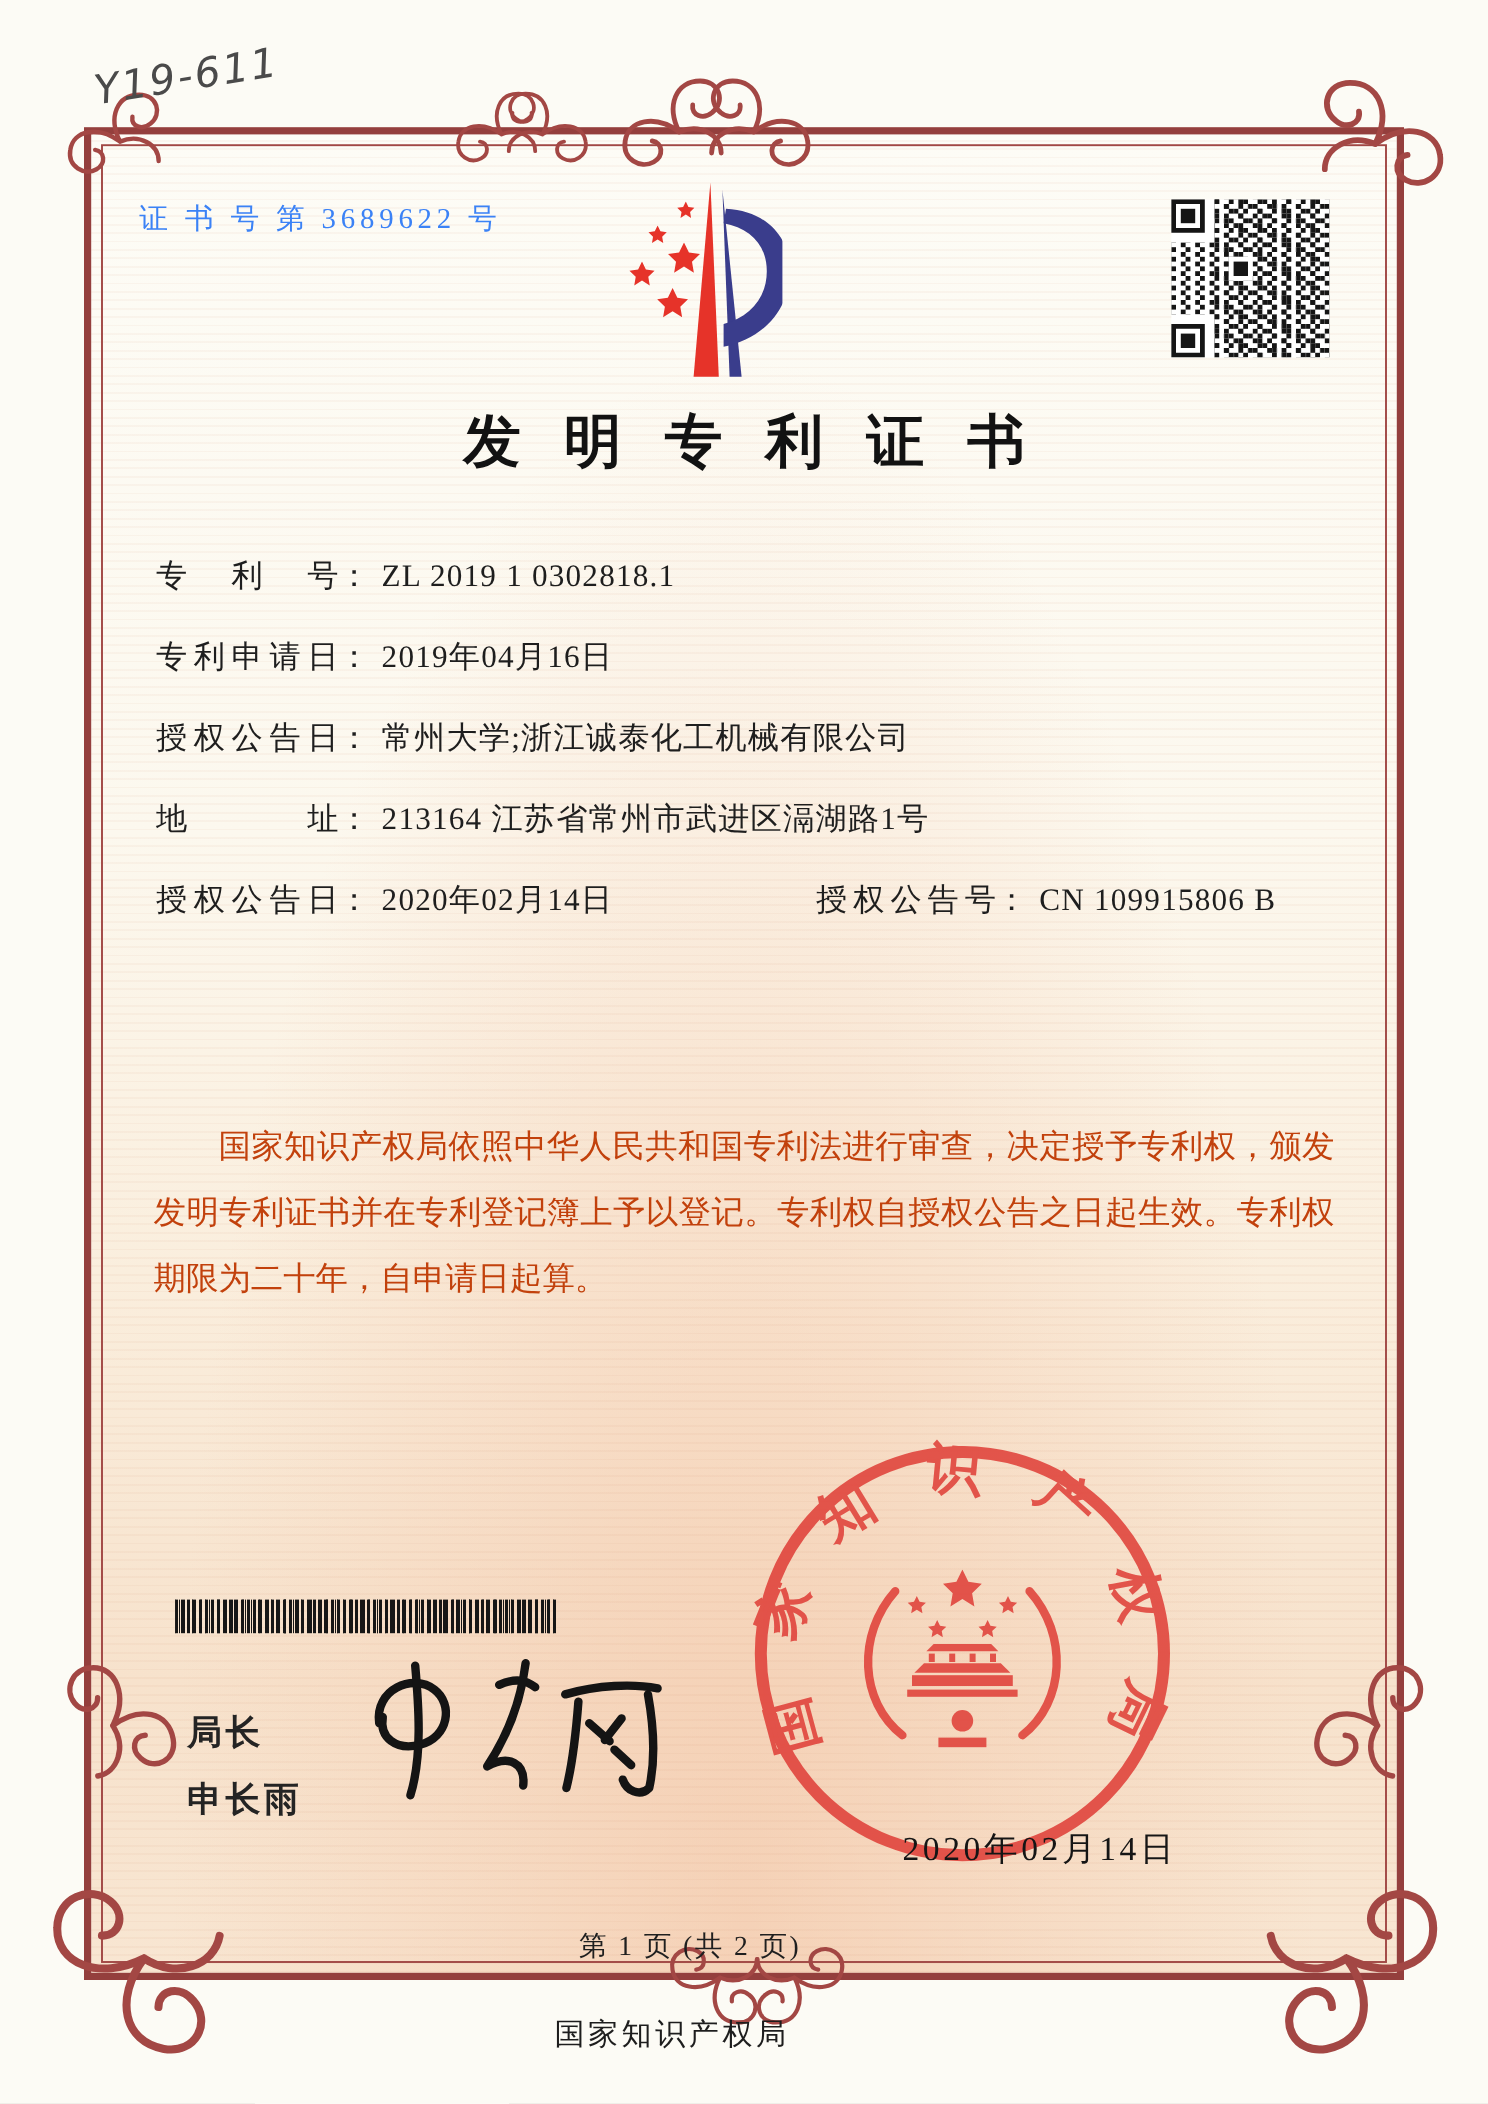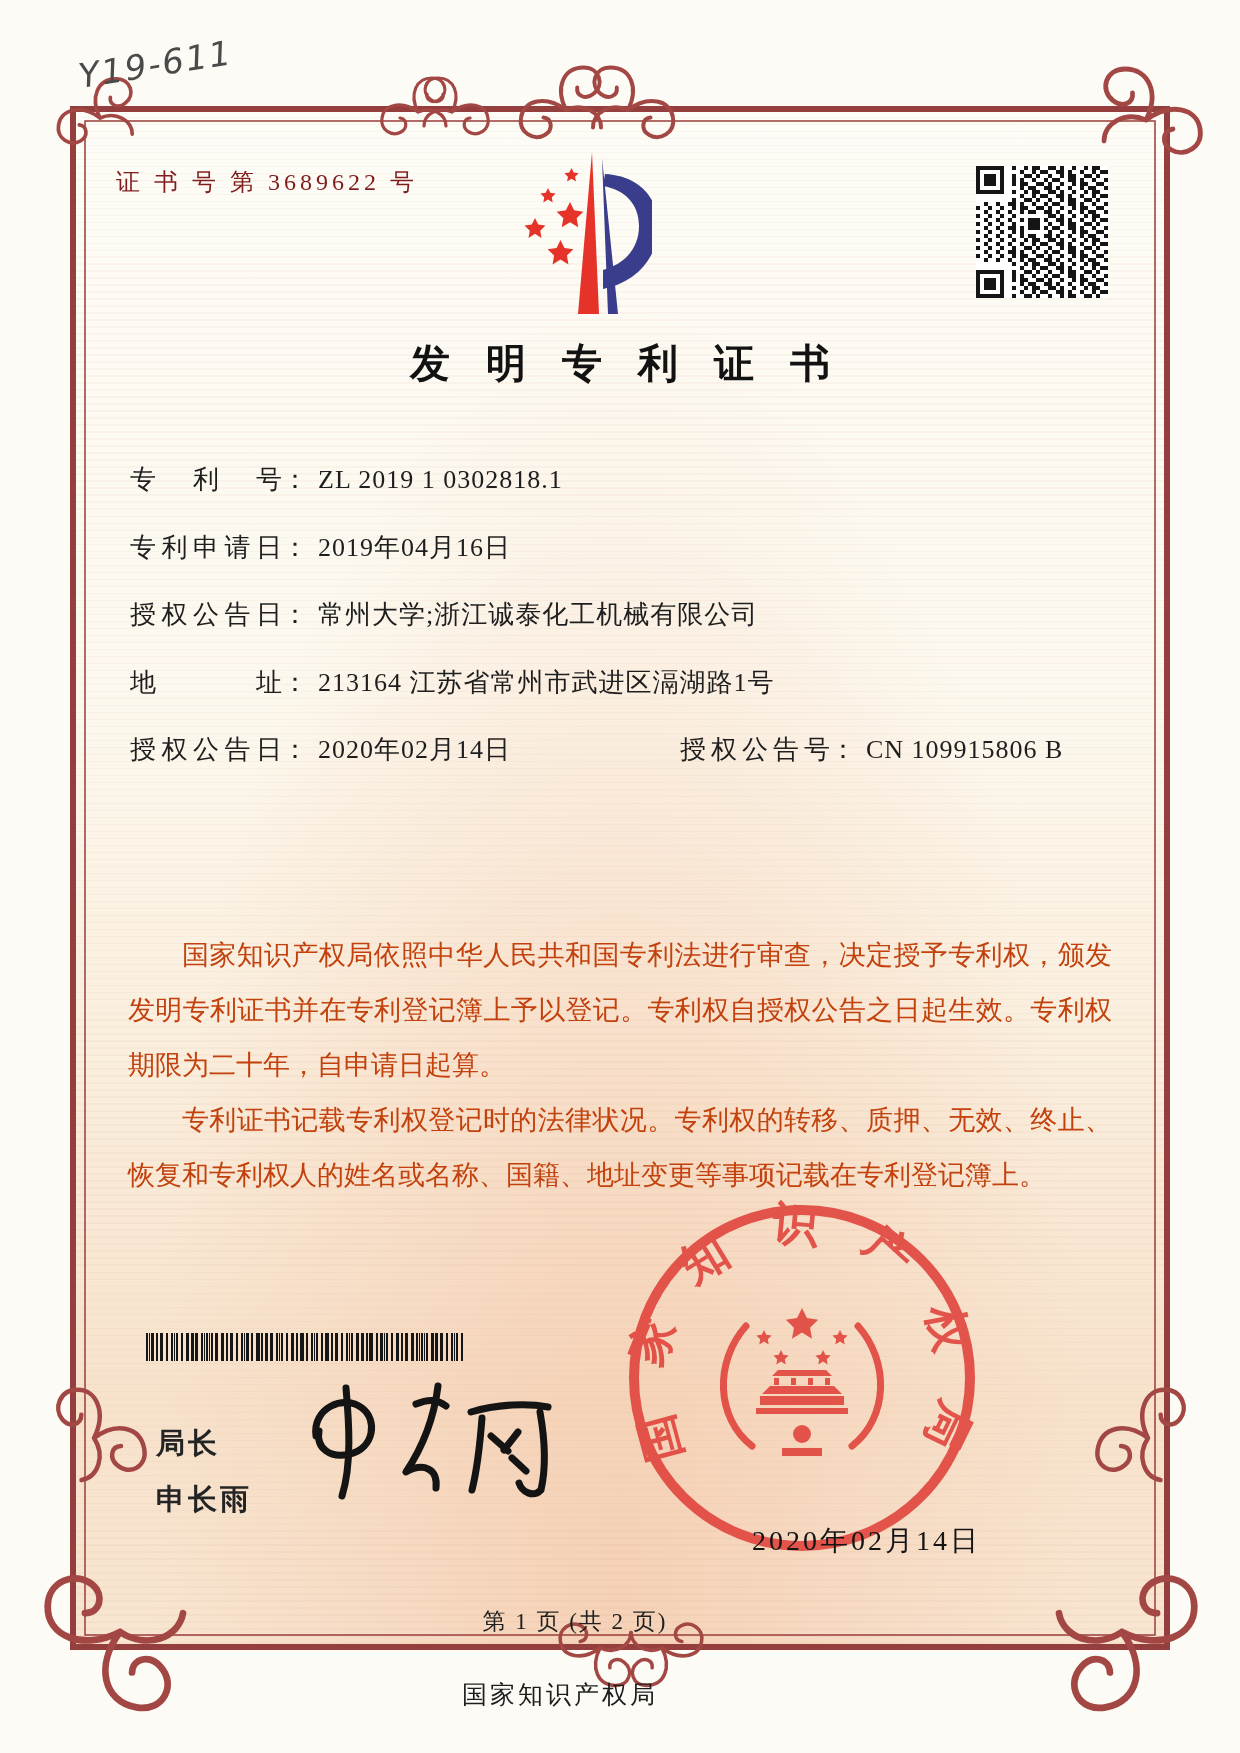--- a/index.html
+++ b/index.html
@@ -21,27 +21,27 @@
   }
   .border-svg{position:absolute;left:0;top:0;}
   .handwritten{
     position:absolute;left:78px;top:44px;
     font-family:"DejaVu Sans",sans-serif;
     font-style:italic;font-size:34px;color:#4a4a4a;
     transform:rotate(-9deg);letter-spacing:2px;
   }
   .cert-no{
     position:absolute;left:116px;top:166px;
-    font-size:24px;letter-spacing:4px;color:#7f1d1d;
+    font-size:24px;letter-spacing:4px;color:#3b82f6;
   }
   .logo{position:absolute;left:452px;top:146px;}
   .qr{position:absolute;left:976px;top:166px;}
   .title{
     position:absolute;left:0;top:336px;width:1240px;
-    text-align:center;font-size:40px;font-weight:700;color:#121212;
+    text-align:center;font-size:48px;font-weight:700;color:#121212;
     letter-spacing:36px;padding-left:36px;box-sizing:border-box;
   }
   .fields{position:absolute;left:130px;top:462px;width:1000px;}
   .frow{position:relative;height:67.5px;font-size:26px;color:#1e1e1e;}
   .flabel{
     display:inline-block;width:152px;
     text-align:justify;text-align-last:justify;
     vertical-align:bottom;
   }
   .fcolon{display:inline-block;}
@@ -185,21 +185,20 @@
     <div class="frow">
       <span class="flabel">授权公告日</span><span class="fcolon">：</span><span class="fvalue">2020年02月14日</span>
       <span class="grant-pair">
         <span class="flabel">授权公告号</span><span class="fcolon">：</span><span class="fvalue">CN 109915806 B</span>
       </span>
     </div>
   </div>
 
   <div class="paras">
     <p>国家知识产权局依照中华人民共和国专利法进行审查，决定授予专利权，颁发发明专利证书并在专利登记簿上予以登记。专利权自授权公告之日起生效。专利权期限为二十年，自申请日起算。</p>
-    <p>专利证书记载专利权登记时的法律状况。专利权的转移、质押、无效、终止、恢复和专利权人的姓名或名称、国籍、地址变更等事项记载在专利登记簿上。</p>
   </div>
 
   <div class="barcode"></div>
 
   <div class="officer-title">局长</div>
   <div class="officer-name">申长雨</div>
 
   <svg class="sig" width="280" height="140" viewBox="0 0 280 140">
     <g fill="none" stroke="#141414" stroke-width="7" stroke-linecap="round" stroke-linejoin="round">
       <path d="M30,62 C26,34 58,20 76,34 C92,46 88,74 64,80 C44,85 30,74 33,57"></path>

